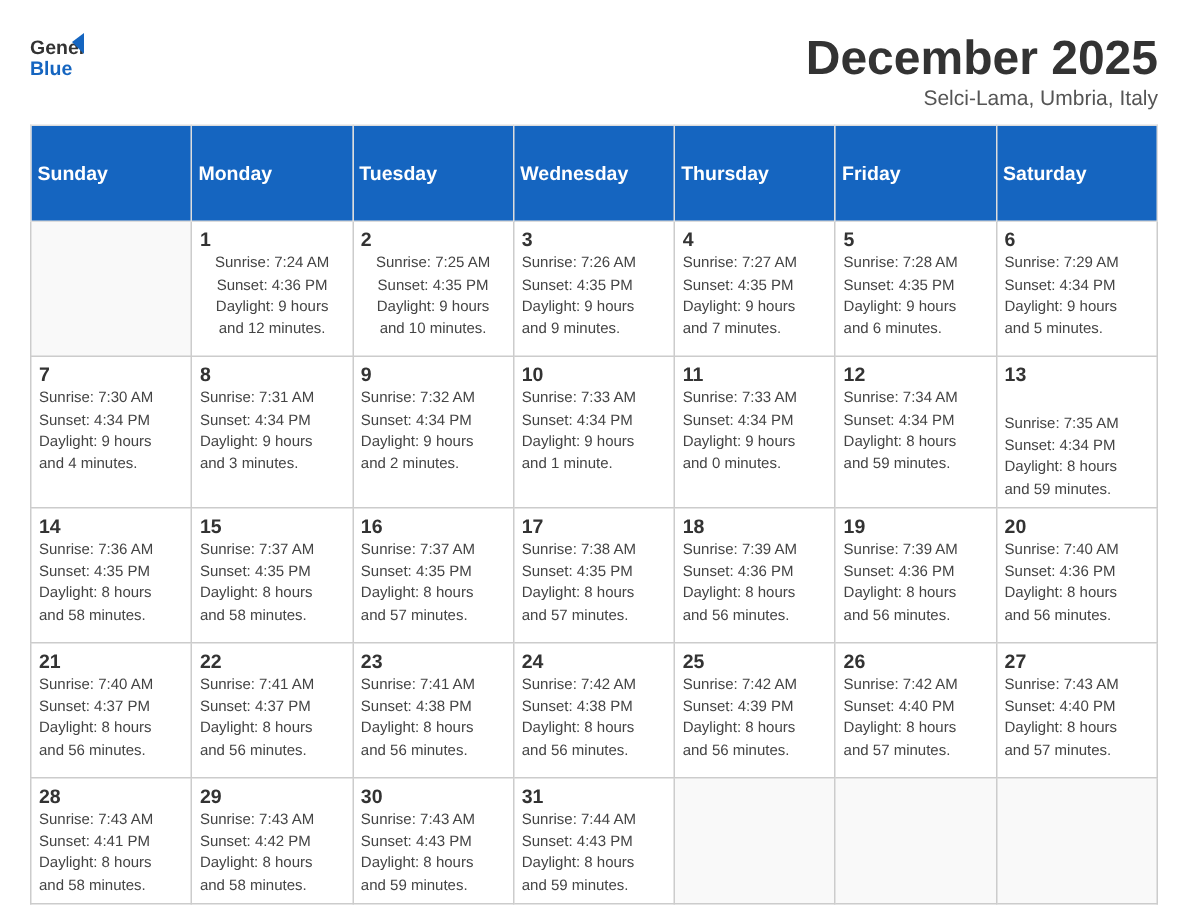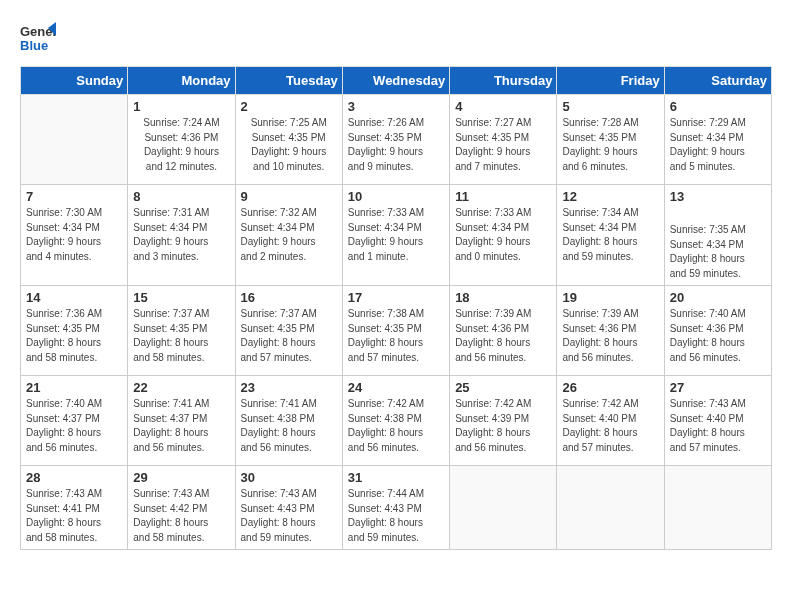--- a/index.html
+++ b/index.html
@@ -39,22 +39,22 @@
     }
     table {
       width: 100%;
       border-collapse: collapse;
     }
     th {
       background: #1565C0;
       color: #fff;
       font-size: 13px;
       font-weight: bold;
-      padding: 6px 4px;
-      text-align: right;
+      padding: 24px 4px;
+      text-align: left;
       border: 1px solid #ddd;
     }
     td {
       border: 1px solid #ccc;
       vertical-align: top;
       padding: 4px 5px;
       font-size: 10.5px;
       color: #333;
       width: calc(100% / 7);
       height: 90px;
@@ -81,20 +81,24 @@
 </head>
 <body>
 
 <div class="header">
   <div class="logo">
     <svg class="logo-icon" viewBox="0 0 36 36">
       <text x="0" y="16" font-size="13" font-weight="bold" fill="#333">General</text>
       <text x="0" y="30" font-size="13" font-weight="bold" fill="#1565C0">Blue</text>
       <polygon points="28,8 36,2 36,16" fill="#1565C0"></polygon>
     </svg>
+  </div>
+  <div class="title-block">
+    <div class="month-title">December 2025</div>
+    <div class="location-title">Selci-Lama, Umbria, Italy</div>
   </div>
 </div>
 
 <table>
   <thead>
     <tr>
     <th>Sunday</th>
         <th>Monday</th>
         <th>Tuesday</th>
         <th>Wednesday</th>

